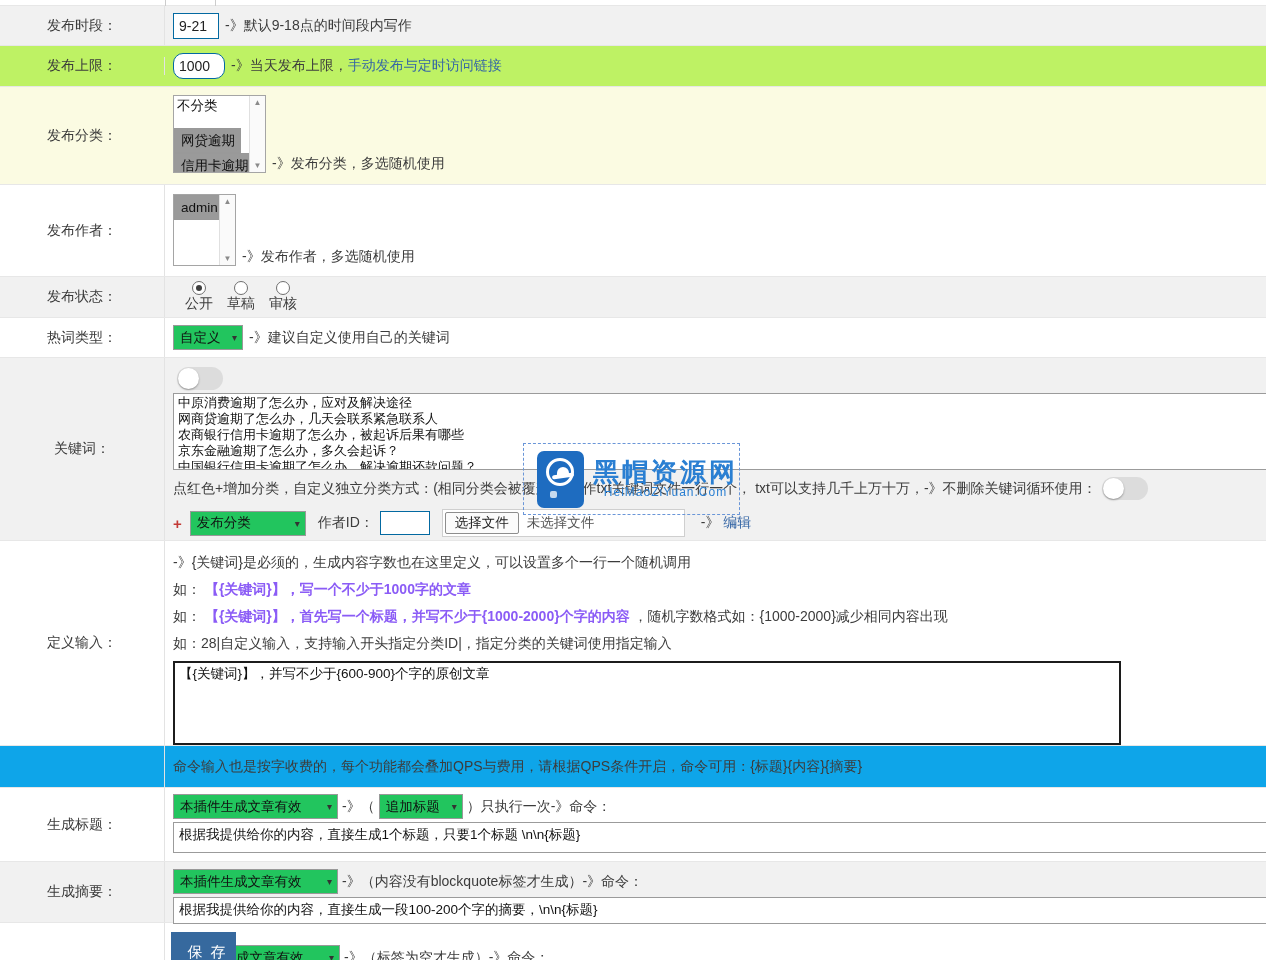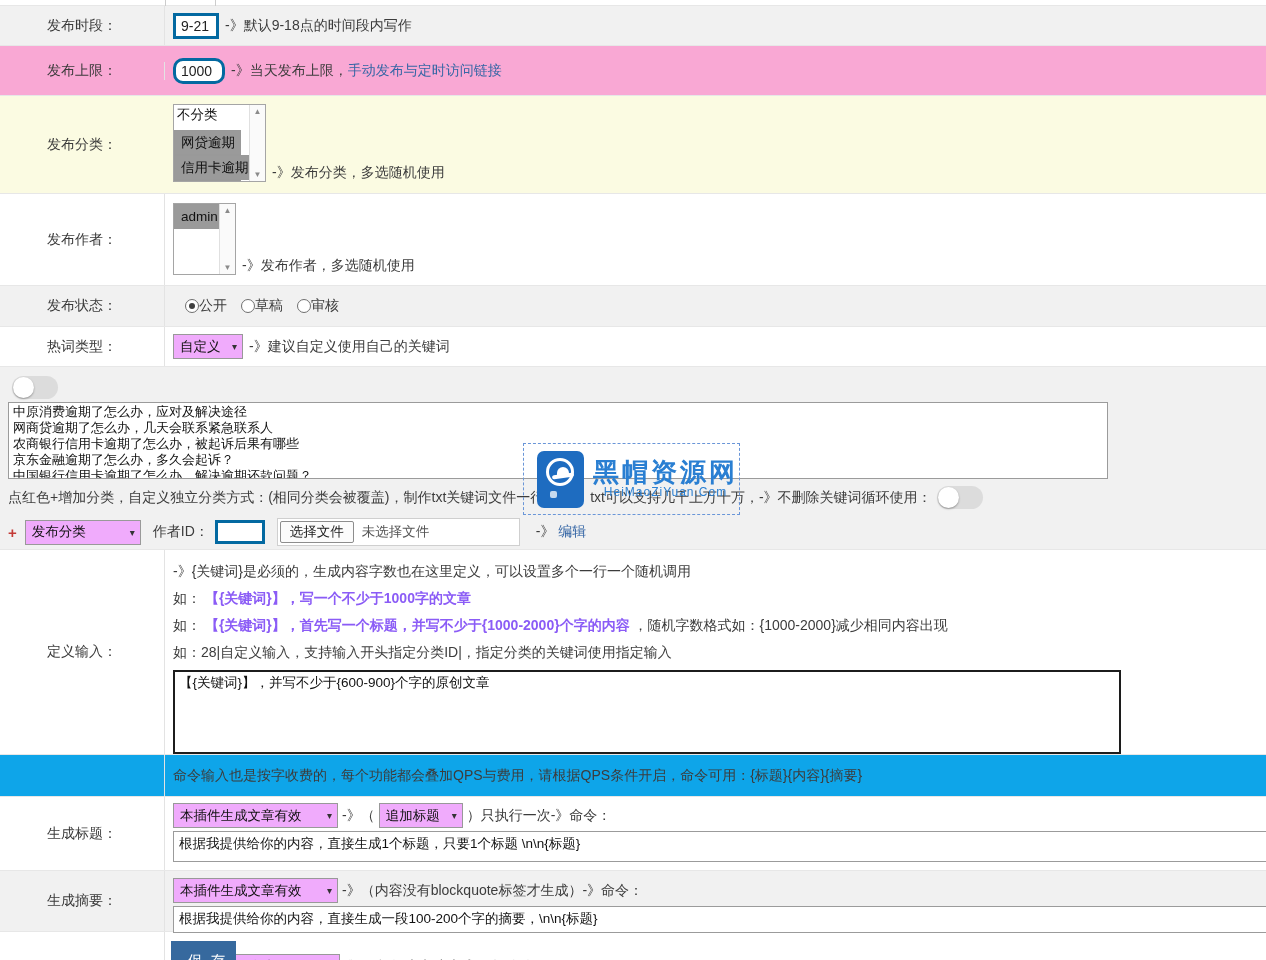--- a/index.html
+++ b/index.html
@@ -14,76 +14,76 @@
     flex: 0 0 165px; width: 165px; display: flex; align-items: center; justify-content: center;
     border-right: 1px solid #e3e3e3; color: #3a3a3a; font-size: 14px;
   }
   .content { flex: 1; position: relative; padding-left: 8px; }
   .vcenter { display: flex; align-items: center; }
   .nowrap { white-space: nowrap; }
 
   
   .r-strip   { height: 6px; background: #fff; }
   .r-time    { height: 40px; background: #f1f1f1; }
-  .r-limit   { height: 50px; background: #f9a8d4; align-items: center; }
+  .r-limit   { height: 41px; background: #bef264; align-items: center; }
   .r-cat     { height: 98px; background: #fbfbe2; }
   .r-cat .lbl { border-right-color: #fbfbe2; }
   .r-author  { height: 92px; background: #fff; }
   .r-status  { height: 41px; background: #f1f1f1; }
   .r-hot     { height: 40px; background: #fff; }
   .r-kw      { height: 183px; background: #f1f1f1; }
   .r-def     { height: 205px; background: #fff; }
   .r-cmd     { height: 42px; background: #0ea5e9; }
   .r-gt      { height: 74px; background: #fff; }
   .r-gs      { height: 61px; background: #f1f1f1; }
   .r-bottom  { height: 37px; background: #fff; border-bottom: none; }
 
   .inp {
-    height: 26px; border: 3px solid #0369a1; background: #fff; padding: 0 5px;
+    height: 26px; border: 1px solid #0369a1; background: #fff; padding: 0 5px;
     font-family: inherit; font-size: 14px; color: #222;
   }
   .w46 { width: 46px; } .w52 { width: 52px; border-radius: 10px; } .w50 { width: 50px; }
   .desc { margin-left: 6px; white-space: nowrap; }
   a.lnk { color: #3566a5; text-decoration: none; cursor: pointer; }
 
   
   .listbox { display: inline-flex; border: 1px solid #a5a5a5; background: #fff; }
   .lb-opts { flex: 1; overflow: hidden; }
-  .lb-opt { height: 25px; line-height: 19px; padding: 0 3px; font-size: 13.5px; color: #111; white-space: nowrap; }
+  .lb-opt { height: 32px; line-height: 19px; padding: 0 3px; font-size: 13.5px; color: #111; white-space: nowrap; }
   .lb-opt.sel { background: #9a9a9a; }
   .lb-scroll {
     flex: 0 0 16px; width: 16px; border-left: 1px solid #e0e0e0; background: #fafafa;
     display: flex; flex-direction: column; justify-content: space-between; align-items: center;
     font-size: 8px; color: #8a8a8a; padding: 2px 0;
   }
 
   
   .sel {
     display: inline-flex; align-items: center; justify-content: space-between;
-    border: 1px solid #999; background: #f0abfc; height: 25px; padding: 0 5px 0 6px;
+    border: 1px solid #999; background: #22c55e; height: 25px; padding: 0 5px 0 6px;
     font-size: 13.5px; color: #111; white-space: nowrap;
   }
   .sel .chev { margin-left: 8px; font-size: 10px; color: #333; }
 
   
   .toggle {
     flex: 0 0 auto; width: 46px; height: 23px; border-radius: 12px; background: #dcdcdc;
     position: relative; display: inline-block;
   }
   .toggle::after {
     content: ""; position: absolute; left: 1px; top: 1px; width: 21px; height: 21px;
     border-radius: 50%; background: #fff; box-shadow: 0 1px 2px rgba(0,0,0,.35);
   }
 
   
   .radio { display: inline-block; width: 14px; height: 14px; border: 1px solid #6f6f6f;
     border-radius: 50%; position: relative; vertical-align: -2px; background: #fff; }
   .radio.checked::after { content:""; position:absolute; left:3px; top:3px; width:6px; height:6px;
     border-radius:50%; background:#3f3f3f; }
-  .radio-item { margin-right: 14px; }
+  .radio-item { margin-right: 14px; flex-direction: column; }
 
   
   textarea { font-family: inherit; resize: none; overflow: hidden; background: #fff; color: #111; }
   .ta-kw { width: 1100px; height: 77px; border: 1px solid #9b9b9b; padding: 1px 4px;
     font-size: 13px; line-height: 16px; margin-top: 3px; display: block; }
   .ta-def { width: 948px; height: 84px; border: 2px solid #1c1c1c; padding: 2px 4px;
     font-size: 13.5px; line-height: 17px; margin-top: 2px; display: block; }
   .ta-cmd { width: 1100px; border: 1px solid #9b9b9b; padding: 3px 5px;
     font-size: 13.5px; margin-top: 3px; display: block; }
 
@@ -227,20 +227,21 @@
     <div class="content vcenter">
       <span class="sel" style="width:70px;">
         <span>自定义</span>
         <span class="chev">▾</span>
       </span>
       <span class="desc">-》建议自定义使用自己的关键词</span>
     </div>
   </div>
 
   <div class="row r-kw">
+    <div class="lbl">关键词：</div>
     <div class="content">
       <div class="kw-line1">
         <span class="toggle" style="margin-left:4px;"></span>
       </div>
       <textarea class="ta-kw" spellcheck="false" style="">中原消费逾期了怎么办，应对及解决途径
 网商贷逾期了怎么办，几天会联系紧急联系人
 农商银行信用卡逾期了怎么办，被起诉后果有哪些
 京东金融逾期了怎么办，多久会起诉？
 中国银行信用卡逾期了怎么办，解决逾期还款问题？</textarea>
       <div class="kw-hint">

